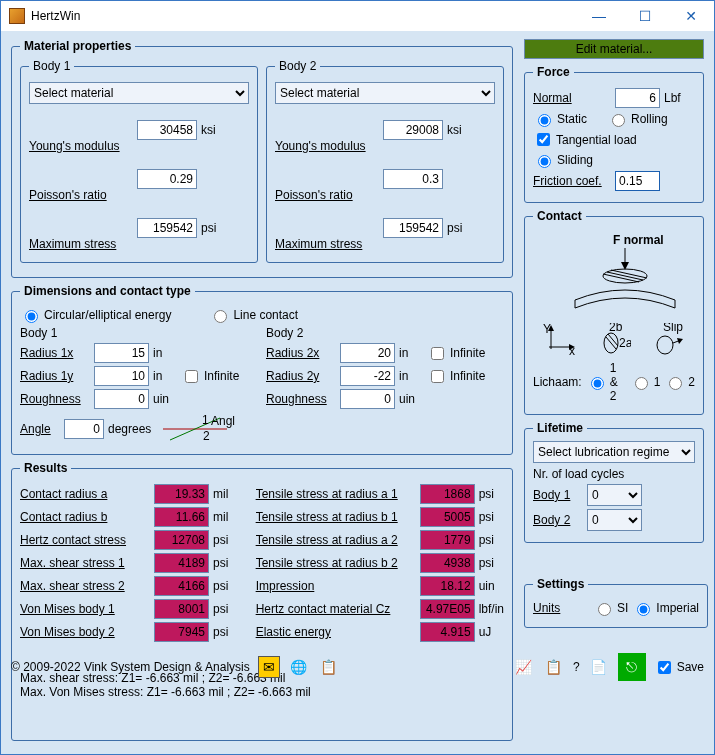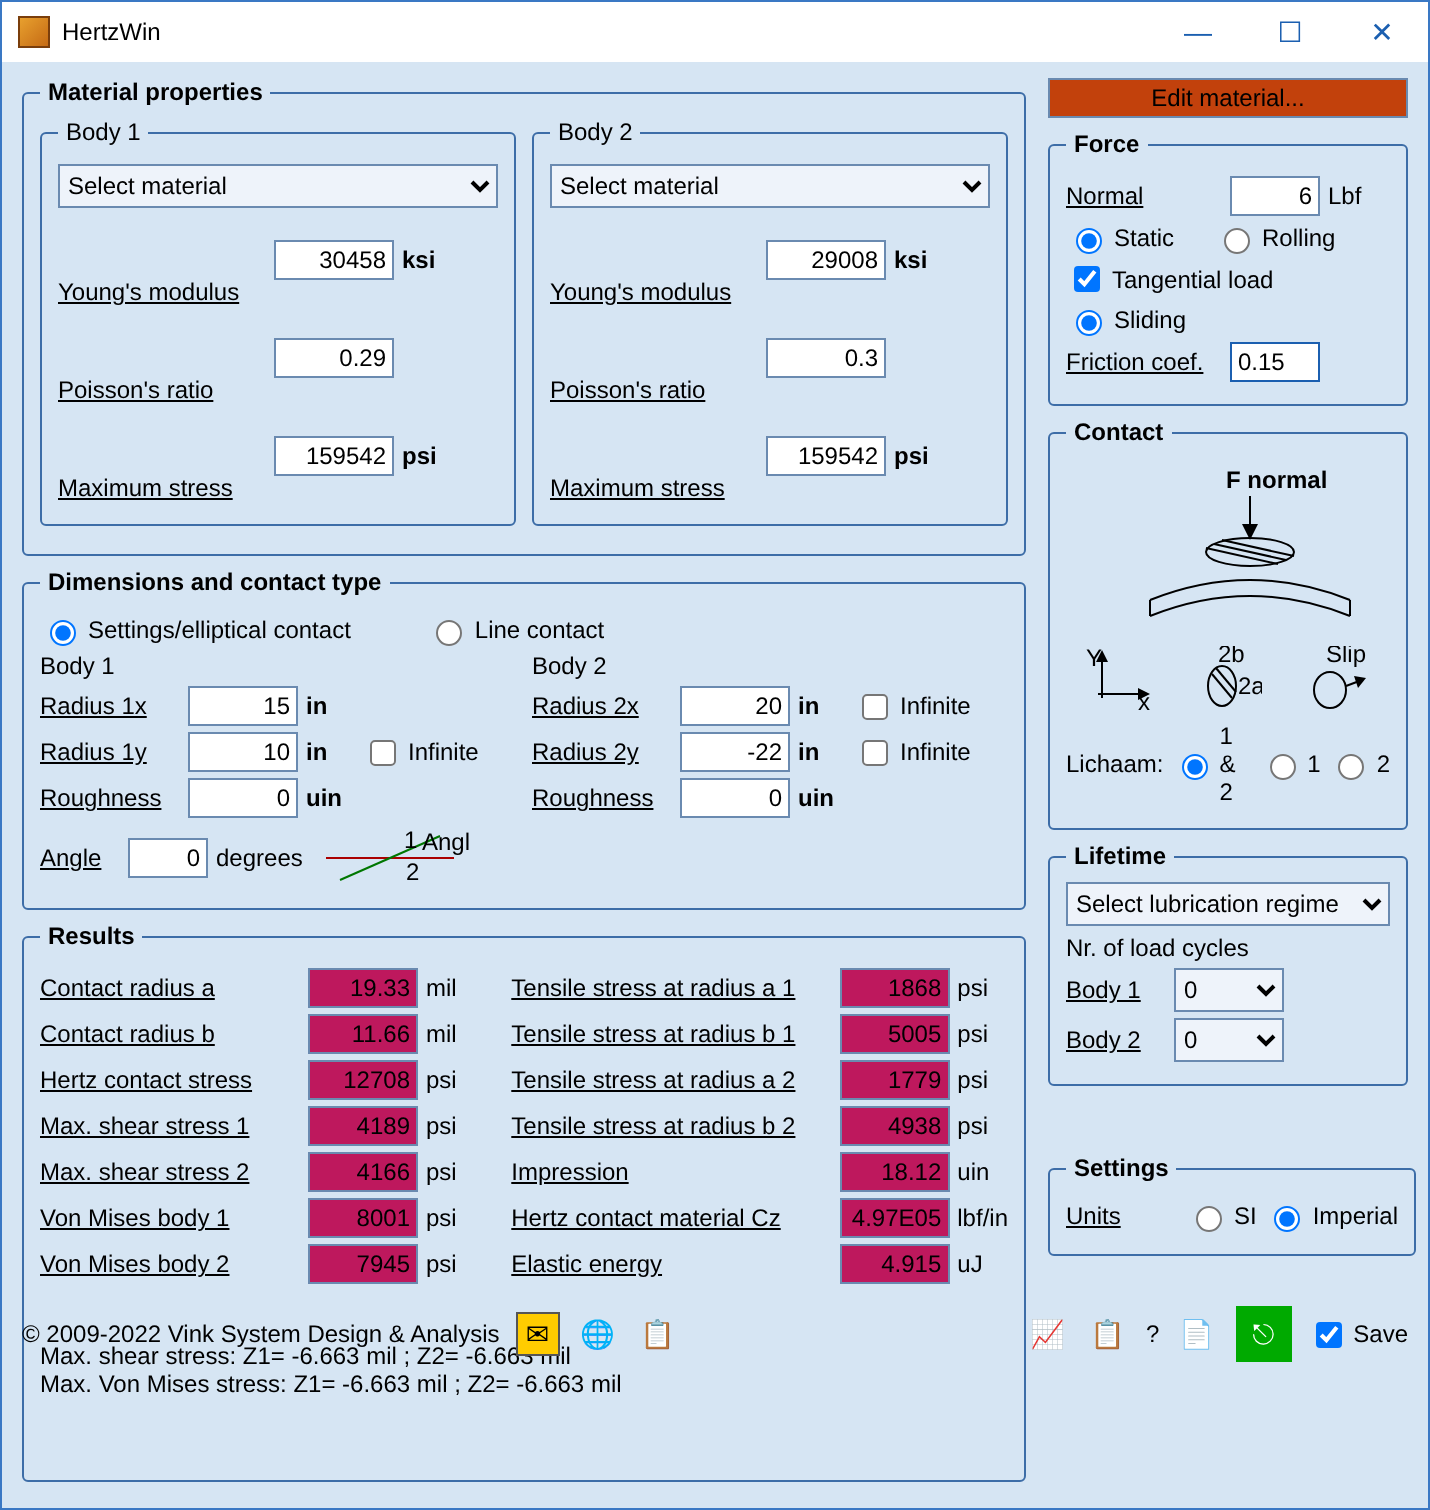--- a/index.html
+++ b/index.html
@@ -17,30 +17,30 @@
   .row { display:flex; align-items:center; margin:3px 0; gap:4px; }
   .lbl { display:inline-block;text-decoration:underline; }
   input[type=text] { border:1px solid #6a8ab0; padding:1px 3px; background:#fff; text-align:right; height:20px; }
   input.ro { background:#be185d; }
   select { border:1px solid #6a8ab0; background:#eef3fa; height:22px; width:100%; }
   .twocol { display:flex; gap:8px; }
   .col { flex:1; }
   .smallinput { width:55px; }
   .medinput { width:60px; }
   .resultinput { width:55px; }
-  .btn { background:#c2410c; border:1px solid #6a8ab0; padding:2px 10px; text-align:center; }
+  .btn { background:#4d7c0f; border:1px solid #6a8ab0; padding:2px 10px; text-align:center; }
   .radio, .chk { display:inline-flex; align-items:center; gap:3px; }
   .right-pane { position:absolute; top:8px; right:10px; width:180px; }
   .left-pane { width:502px; }
   .footer { position:absolute; left:10px; right:10px; bottom:8px; display:flex; align-items:center; gap:8px; }
   .footer-icon { width:22px; height:22px; display:inline-flex; align-items:center; justify-content:center; font-size:14px; }
   .contact-diagram { height:90px; display:flex; align-items:center; justify-content:flex-end;font-weight:bold; }
   .sub-icons { display:flex; justify-content:space-around; margin:4px 0; font-size:11px;}
   svg { display:block; }
-  .unit { width:24px;font-weight:bold; }
+  .unit { width:24px; }
   .results-grid { display:flex; gap:12px; }
   .results-col { flex:1; }
   .results-col .row .lbl { width:130px; }
   .body-fieldset .row .lbl { width:104px;margin-top:32px; }
   .dim-body .row .lbl { width:70px; }
   .force-box .row .lbl { width:78px; }
 </style>
 </head>
 <body>
 
@@ -102,21 +102,21 @@
               </div>
           </fieldset>
         </div>
       </fieldset>
 
       <fieldset>
         <legend>Dimensions and contact type</legend>
         <div class="row">
           <label class="radio">
               <input type="radio" checked="" style="">
-              <span>Settings/elliptical contact</span>
+              <span>Circular/elliptical energy</span>
             </label>
           <span style="width:30px"></span>
           <label class="radio">
               <input type="radio" style="">
               <span>Line contact</span>
             </label>
         </div>
         <div class="twocol">
           <div class="col dim-body">
             <div>Body 1</div>

